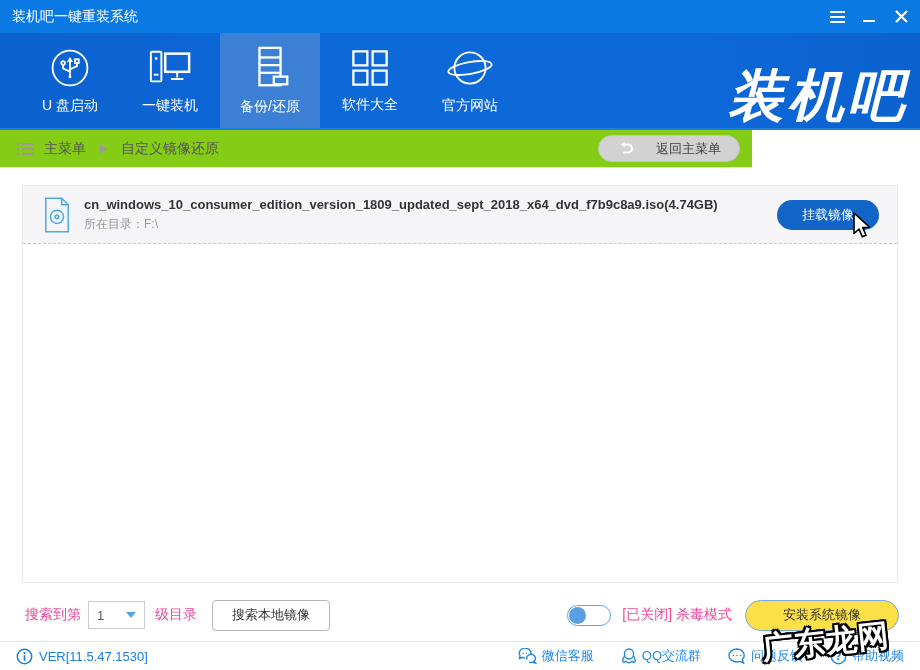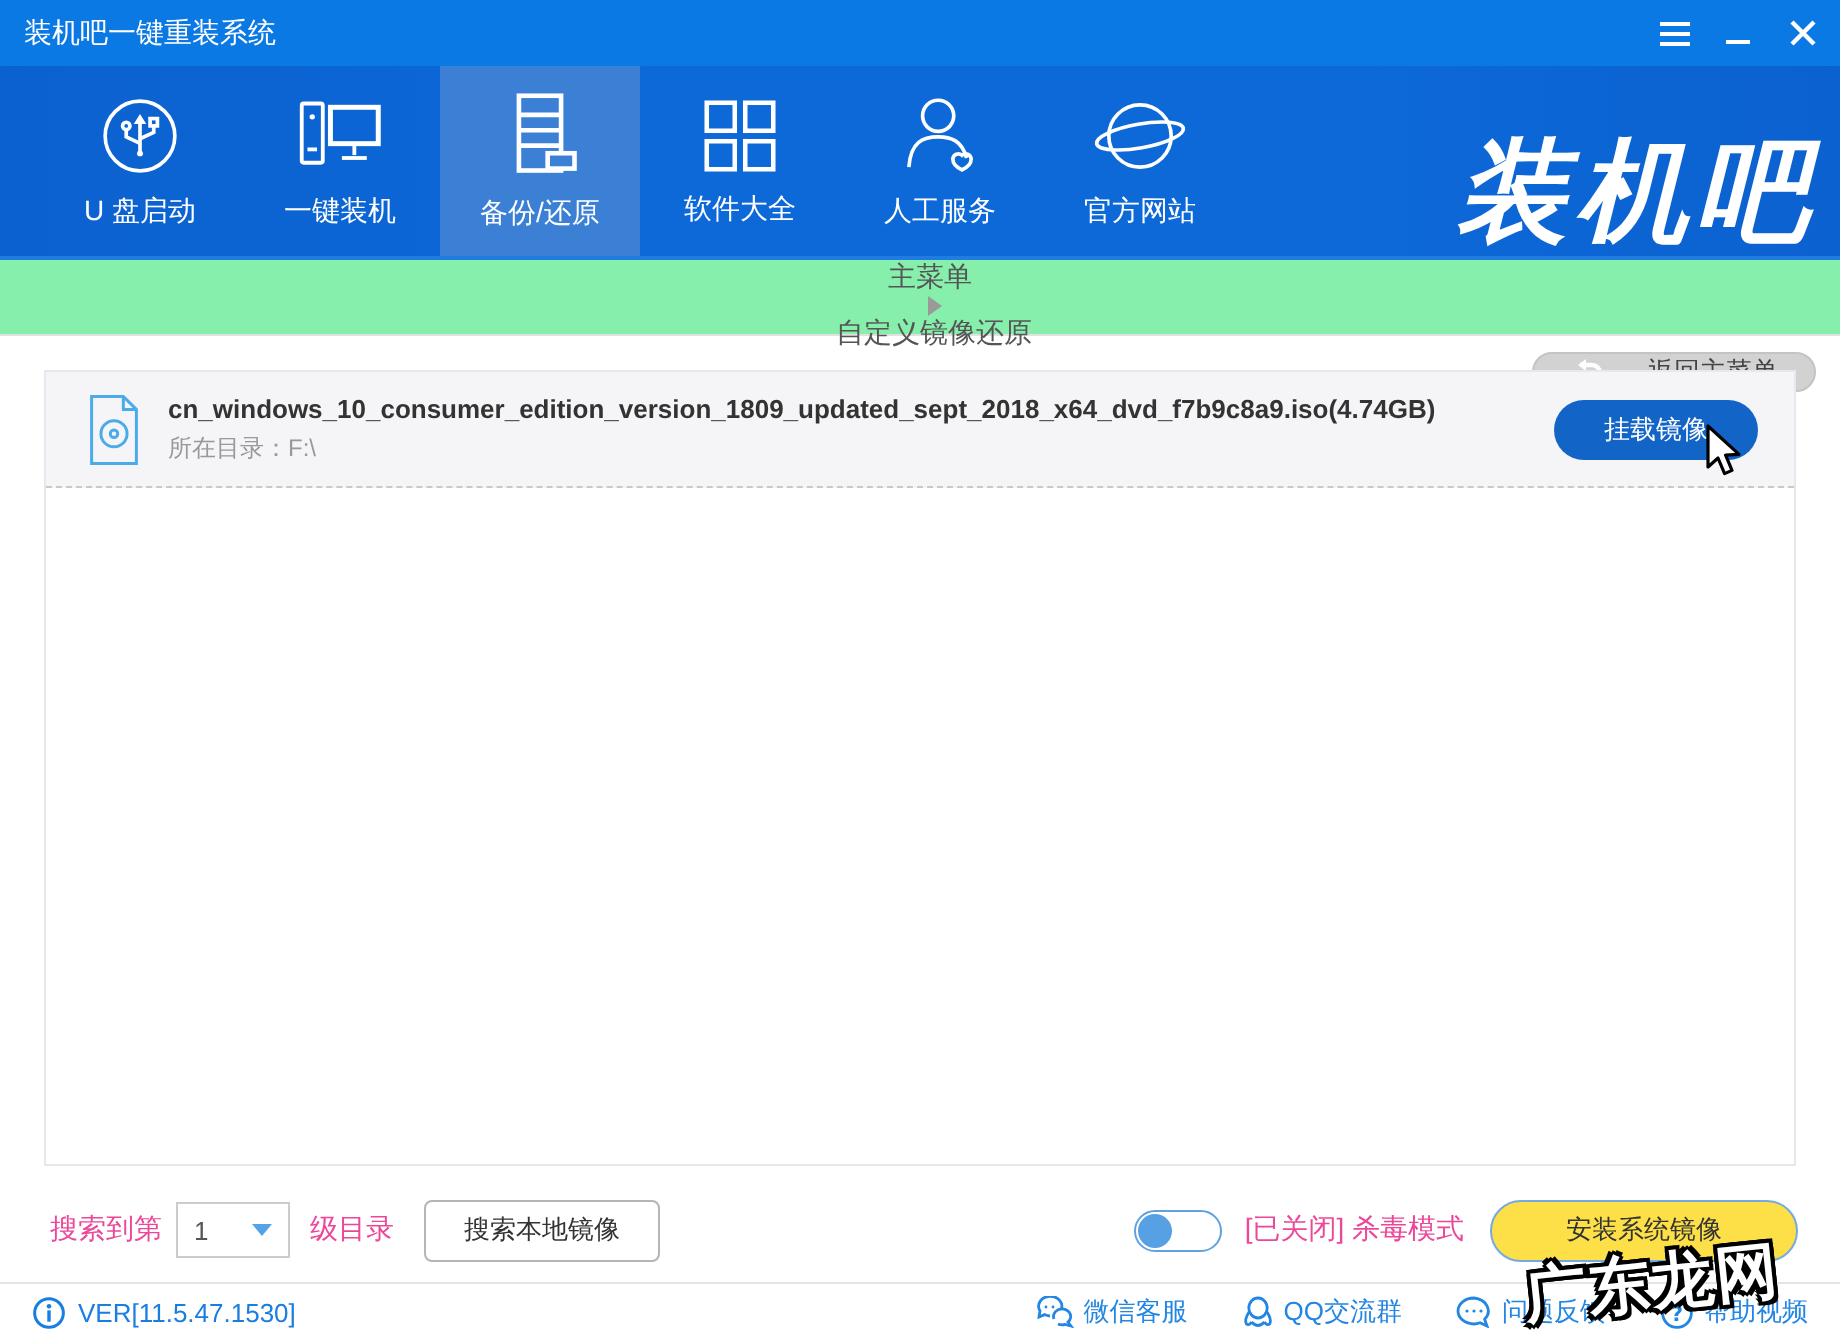--- a/index.html
+++ b/index.html
@@ -34,23 +34,23 @@
   .nav-item .nav-label { font-size:14px; white-space:nowrap; }
   .nav-item svg { display:block; }
   .logo { position:absolute; right:12px; top:6px; color:#fff; text-align:right;margin-top:28px; }
   .logo-text {
     font-size:56px; font-weight:bold; font-style:italic; line-height:1.05;
     letter-spacing:4px; white-space:nowrap;
   }
   .logo-domain { font-size:14px; margin-top:-8px; margin-right:4px; letter-spacing:0.5px; }
   
   .breadcrumb {
-    position:absolute; top:130px; left:0; width:920px; height:38px;
-    background:#86efac; border-bottom:1px solid #e1e1e1;
-    display:flex; align-items:center;flex-direction:column;
+    position:absolute; top:130px; left:0; width:752px; height:38px;
+    background:#84cc16; border-bottom:1px solid #e1e1e1;
+    display:flex; align-items:center;
   }
   .bc-list-icon { margin-left:16px; }
   .bc-text { font-size:14px; color:#555; margin-left:10px; }
   .bc-arrow {
     width:0; height:0; margin-left:14px;
     border-top:5px solid transparent; border-bottom:5px solid transparent;
     border-left:7px solid #9a9a9a;
   }
   .bc-current { margin-left:14px; }
   .back-btn {
@@ -196,28 +196,20 @@
       <span class="nav-label">备份/还原</span>
     </div>
     <div class="nav-item">
       <svg width="42" height="42" viewBox="0 0 48 48" fill="none" stroke="#fff" stroke-width="2.6">
         <rect x="5" y="5" width="16" height="16"></rect>
         <rect x="27" y="5" width="16" height="16"></rect>
         <rect x="5" y="27" width="16" height="16"></rect>
         <rect x="27" y="27" width="16" height="16"></rect>
       </svg>
       <span class="nav-label">软件大全</span>
-    </div>
-    <div class="nav-item">
-      <svg width="44" height="44" viewBox="0 0 48 48" fill="none" stroke="#fff" stroke-width="2">
-        <circle cx="23" cy="13" r="8.5"></circle>
-        <path d="M7 41 C8 27 15 24.5 23 24.5 C30 24.5 36 26.5 38.5 36"></path>
-        <path d="M31 36.5 a3 3 0 0 1 5 -2 a3 3 0 0 1 5 2 q0 3.5 -5 6 q-5 -2.5 -5 -6 z"></path>
-      </svg>
-      <span class="nav-label">人工服务</span>
     </div>
     <div class="nav-item">
       <svg width="48" height="44" viewBox="0 0 52 48" fill="none" stroke="#fff" stroke-width="2">
         <circle cx="26" cy="24" r="17"></circle>
         <ellipse cx="26" cy="24" rx="24" ry="6.5" transform="rotate(-10 26 24)"></ellipse>
       </svg>
       <span class="nav-label">官方网站</span>
     </div>
   </div>
   <div class="logo">

